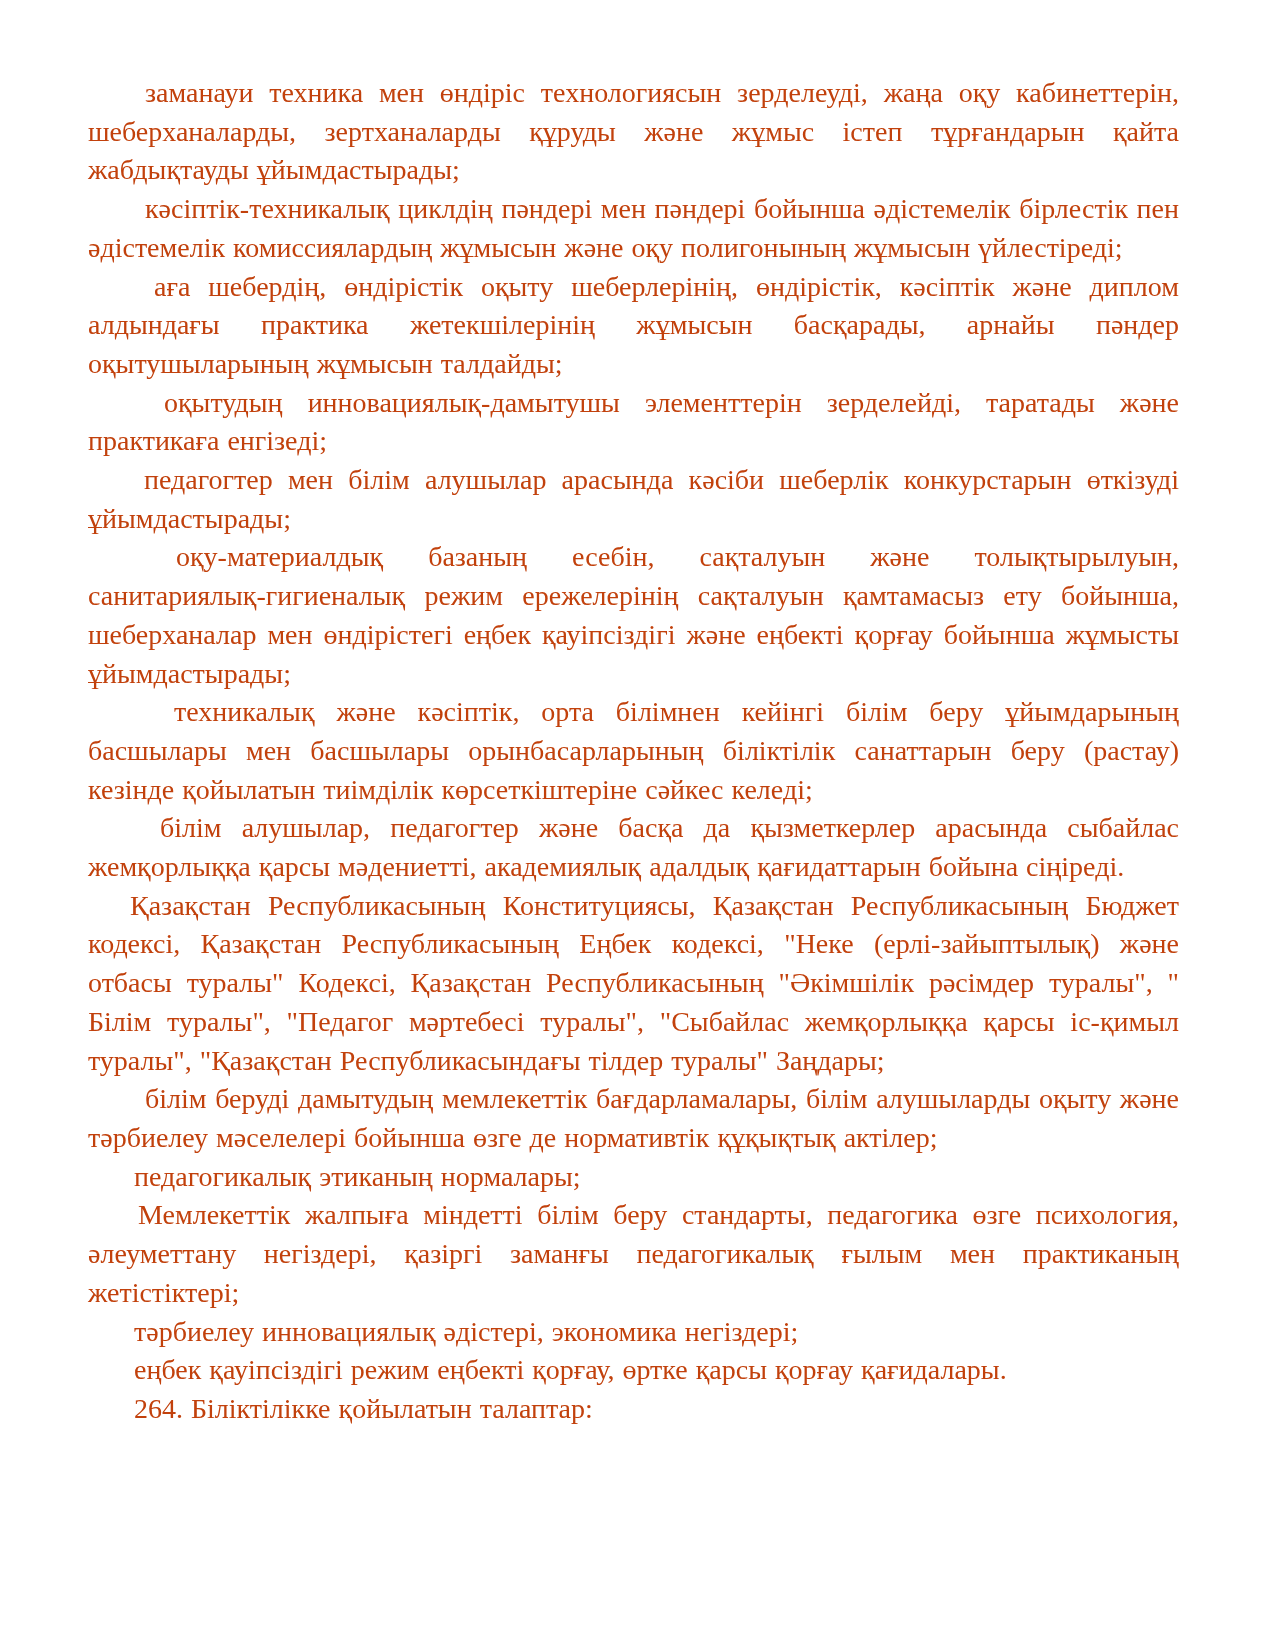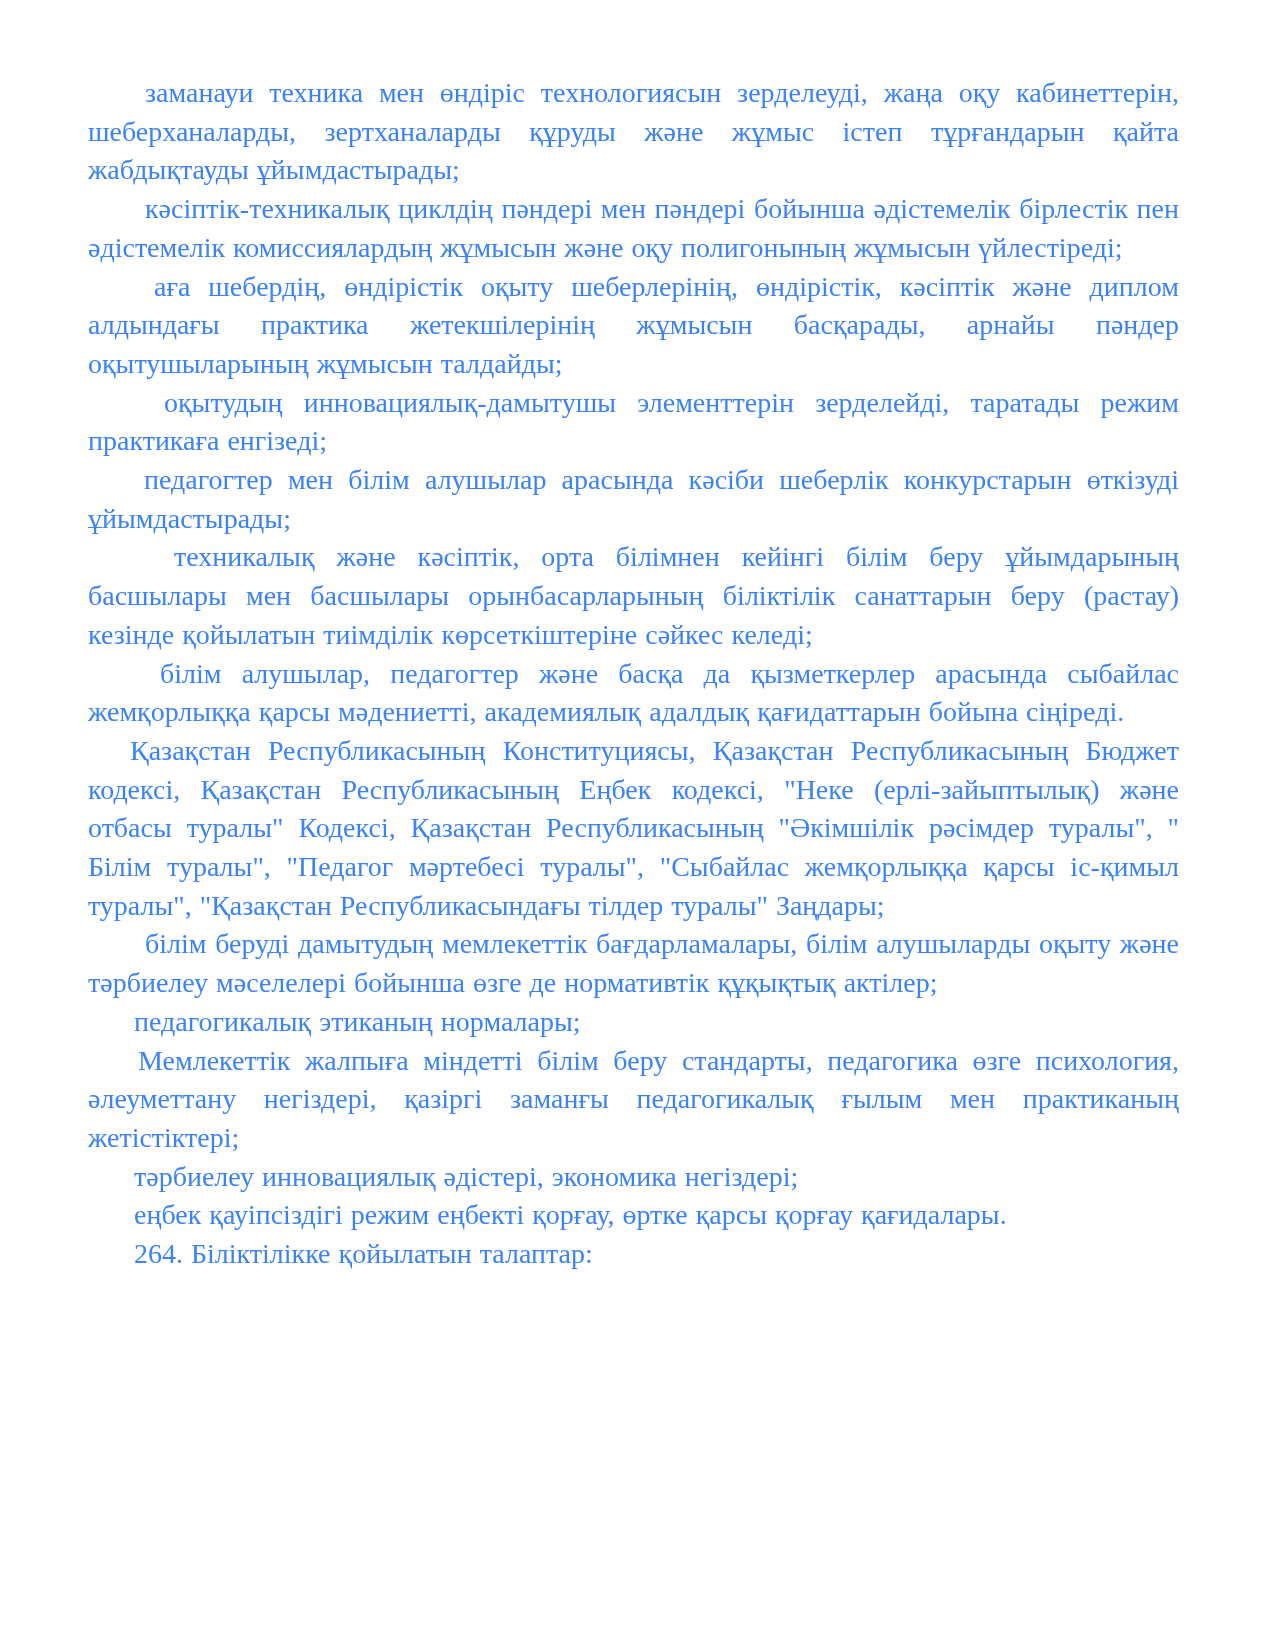--- a/index.html
+++ b/index.html
@@ -12,38 +12,39 @@
     width: 1275px;
     height: 1650px;
     margin: 0 auto;
     background: #ffffff;
     overflow: hidden;
     box-sizing: border-box;
     padding: 74px 96px 40px 88px;
     font-family: "Liberation Serif", "DejaVu Serif", serif;
     font-size: 28px;
     line-height: 38.7px;
-    color: #3b82f6;
+    color: #c2410c;
   }
   .para {
     margin: 0;
     padding: 0;
     text-align: justify;
     word-spacing: 1px;
   }
 </style>
 </head>
 <body>
 
 <div class="page">
   <p class="para" style="text-indent:57px">заманауи техника мен өндіріс технологиясын зерделеуді, жаңа оқу кабинеттерін, шеберханаларды, зертханаларды құруды және жұмыс істеп тұрғандарын қайта жабдықтауды ұйымдастырады;</p>
   <p class="para" style="text-indent:57px">кәсіптік-техникалық циклдің пәндері мен пәндері бойынша әдістемелік бірлестік пен әдістемелік комиссиялардың жұмысын және оқу полигонының жұмысын үйлестіреді;</p>
   <p class="para" style="text-indent:66px">аға шебердің, өндірістік оқыту шеберлерінің, өндірістік, кәсіптік және диплом алдындағы практика жетекшілерінің жұмысын басқарады, арнайы пәндер оқытушыларының жұмысын талдайды;</p>
-  <p class="para" style="text-indent:76px">оқытудың инновациялық-дамытушы элементтерін зерделейді, таратады режим практикаға енгізеді;</p>
+  <p class="para" style="text-indent:76px">оқытудың инновациялық-дамытушы элементтерін зерделейді, таратады және практикаға енгізеді;</p>
   <p class="para" style="text-indent:56px">педагогтер мен білім алушылар арасында кәсіби шеберлік конкурстарын өткізуді ұйымдастырады;</p>
+  <p class="para" style="text-indent:88px">оқу-материалдық базаның есебін, сақталуын және толықтырылуын, санитариялық-гигиеналық режим ережелерінің сақталуын қамтамасыз ету бойынша, шеберханалар мен өндірістегі еңбек қауіпсіздігі және еңбекті қорғау бойынша жұмысты ұйымдастырады;</p>
   <p class="para" style="text-indent:86px">техникалық және кәсіптік, орта білімнен кейінгі білім беру ұйымдарының басшылары мен басшылары орынбасарларының біліктілік санаттарын беру (растау) кезінде қойылатын тиімділік көрсеткіштеріне сәйкес келеді;</p>
   <p class="para" style="text-indent:72px">білім алушылар, педагогтер және басқа да қызметкерлер арасында сыбайлас жемқорлыққа қарсы мәдениетті, академиялық адалдық қағидаттарын бойына сіңіреді.</p>
   <p class="para" style="text-indent:42px">Қазақстан Республикасының Конституциясы, Қазақстан Республикасының Бюджет кодексі, Қазақстан Республикасының Еңбек кодексі, "Неке (ерлі-зайыптылық) және отбасы туралы" Кодексі, Қазақстан Республикасының "Әкімшілік рәсімдер туралы", " Білім туралы", "Педагог мәртебесі туралы", "Сыбайлас жемқорлыққа қарсы іс-қимыл туралы", "Қазақстан Республикасындағы тілдер туралы" Заңдары;</p>
   <p class="para" style="text-indent:57px">білім беруді дамытудың мемлекеттік бағдарламалары, білім алушыларды оқыту және тәрбиелеу мәселелері бойынша өзге де нормативтік құқықтық актілер;</p>
   <p class="para" style="text-indent:46px">педагогикалық этиканың нормалары;</p>
   <p class="para" style="text-indent:50px">Мемлекеттік жалпыға міндетті білім беру стандарты, педагогика өзге психология, әлеуметтану негіздері, қазіргі заманғы педагогикалық ғылым мен практиканың жетістіктері;</p>
   <p class="para" style="text-indent:46px">тәрбиелеу инновациялық әдістері, экономика негіздері;</p>
   <p class="para" style="text-indent:46px">еңбек қауіпсіздігі режим еңбекті қорғау, өртке қарсы қорғау қағидалары.</p>
   <p class="para" style="text-indent:46px">264. Біліктілікке қойылатын талаптар:</p>
 </div>

